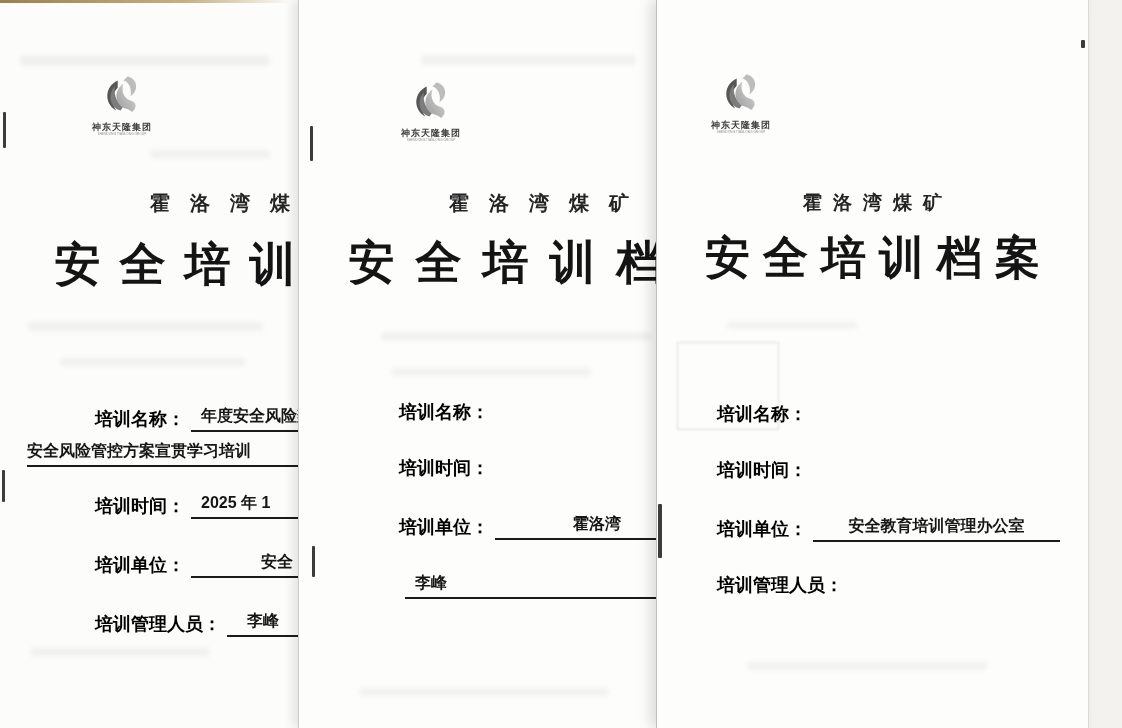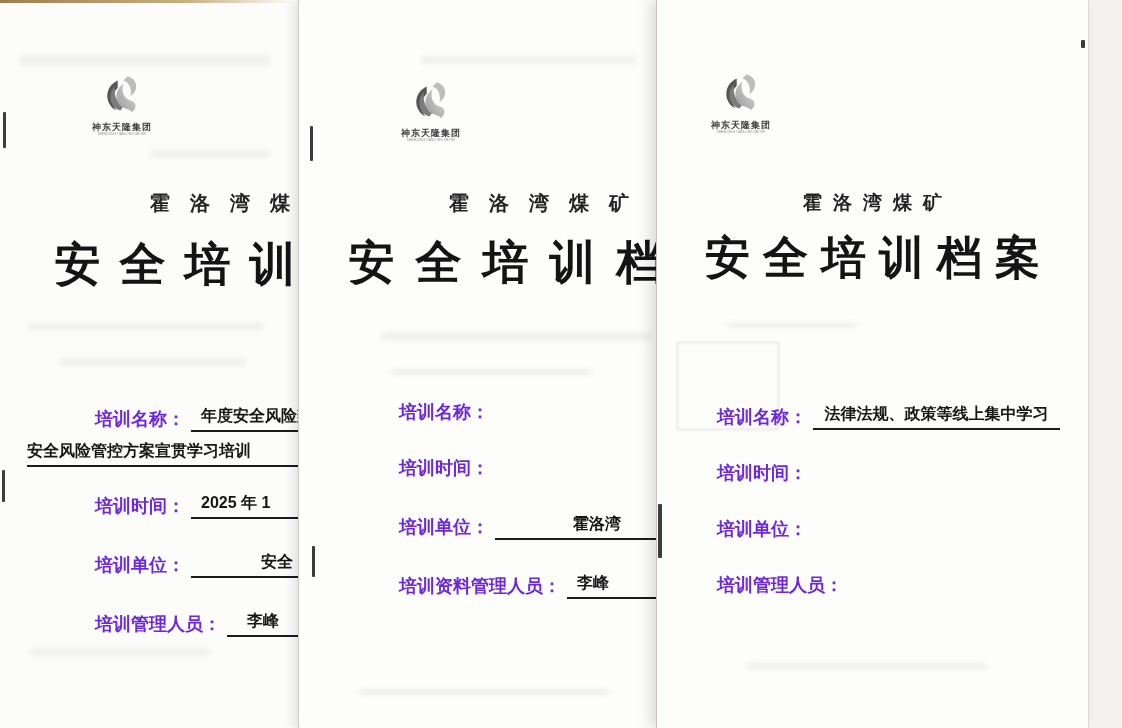--- a/index.html
+++ b/index.html
@@ -37,21 +37,21 @@
   #page-left .big-title{top:234px;font-size:46px;letter-spacing:19px;text-indent:19px;}
   #page-mid .big-title{top:232px;font-size:46px;letter-spacing:21px;text-indent:21px;}
   #page-right .big-title{top:228px;font-size:45px;letter-spacing:13px;text-indent:13px;}
 
   
   .fields{position:absolute;left:0;right:0;}
   #page-left .fields{top:404px;padding:0 40px 0 95px;}
   #page-mid .fields{top:400px;padding:0 30px 0 100px;}
   #page-right .fields{top:402px;padding:0 28px 0 60px;}
   .frow{display:flex;align-items:flex-end;margin-bottom:31px;}
-  .flabel{font-weight:bold;font-size:18px;color:#6d28d9;white-space:nowrap;line-height:25px;}
+  .flabel{font-weight:bold;font-size:18px;color:#000000;white-space:nowrap;line-height:25px;}
   .fval{flex:1;border-bottom:2px solid #1b1b1b;font-weight:bold;font-size:16px;color:#161616;
         text-align:center;padding:0 4px 2px;margin-left:6px;white-space:nowrap;line-height:24px;overflow:hidden;}
   .fval.l{text-align:left;}
   .pl10{padding-left:10px;}.pl20{padding-left:20px;}.pl45{padding-left:45px;}
   .pl70{padding-left:70px;}.pl78{padding-left:78px;}
   .fline2{border-bottom:2px solid #1b1b1b;font-weight:bold;font-size:16px;color:#161616;
           margin:-24px 40px 24px -68px;text-align:left;padding-bottom:2px;white-space:nowrap;line-height:24px;}
 
   
   .desk-strip{position:absolute;left:0;top:0;width:292px;height:3px;
@@ -151,21 +151,20 @@
           <span class="flabel">培训名称：</span>
         </div>
         <div class="frow">
           <span class="flabel">培训时间：</span>
         </div>
         <div class="frow">
           <span class="flabel">培训单位：</span>
           <span class="fval l pl78">霍洛湾</span>
         </div>
         <div class="frow">
-          <span class="flabel">培训资料管理人员：</span>
           <span class="fval l pl10">李峰</span>
         </div>
       </div>
 
       <div class="mark" style="left:11px;top:126px;height:35px;"></div>
       <div class="mark" style="left:13px;top:546px;height:31px;"></div>
     </div>
   </div>
 
   <div class="page" id="page-right">
@@ -190,27 +189,27 @@
         <div class="logo-name">神东天隆集团</div>
         <div class="logo-en">SHENDONG TIANLONG GROUP</div>
       </div>
 
       <div class="mine">霍洛湾煤矿</div>
       <div class="big-title">安全培训档案</div>
 
       <div class="fields">
         <div class="frow">
           <span class="flabel">培训名称：</span>
-          <span class="fval">法律法规、政策等线上集中学习</span>
         </div>
         <div class="frow">
           <span class="flabel">培训时间：</span>
         </div>
         <div class="frow">
           <span class="flabel">培训单位：</span>
+          <span class="fval">安全教育培训管理办公室</span>
         </div>
         <div class="frow">
           <span class="flabel">培训管理人员：</span>
         </div>
       </div>
 
       <div class="mark" style="left:1px;top:504px;height:54px;width:4px;"></div>
       <div class="mark" style="left:424px;top:40px;height:8px;width:4px;"></div>
     </div>
   </div>

